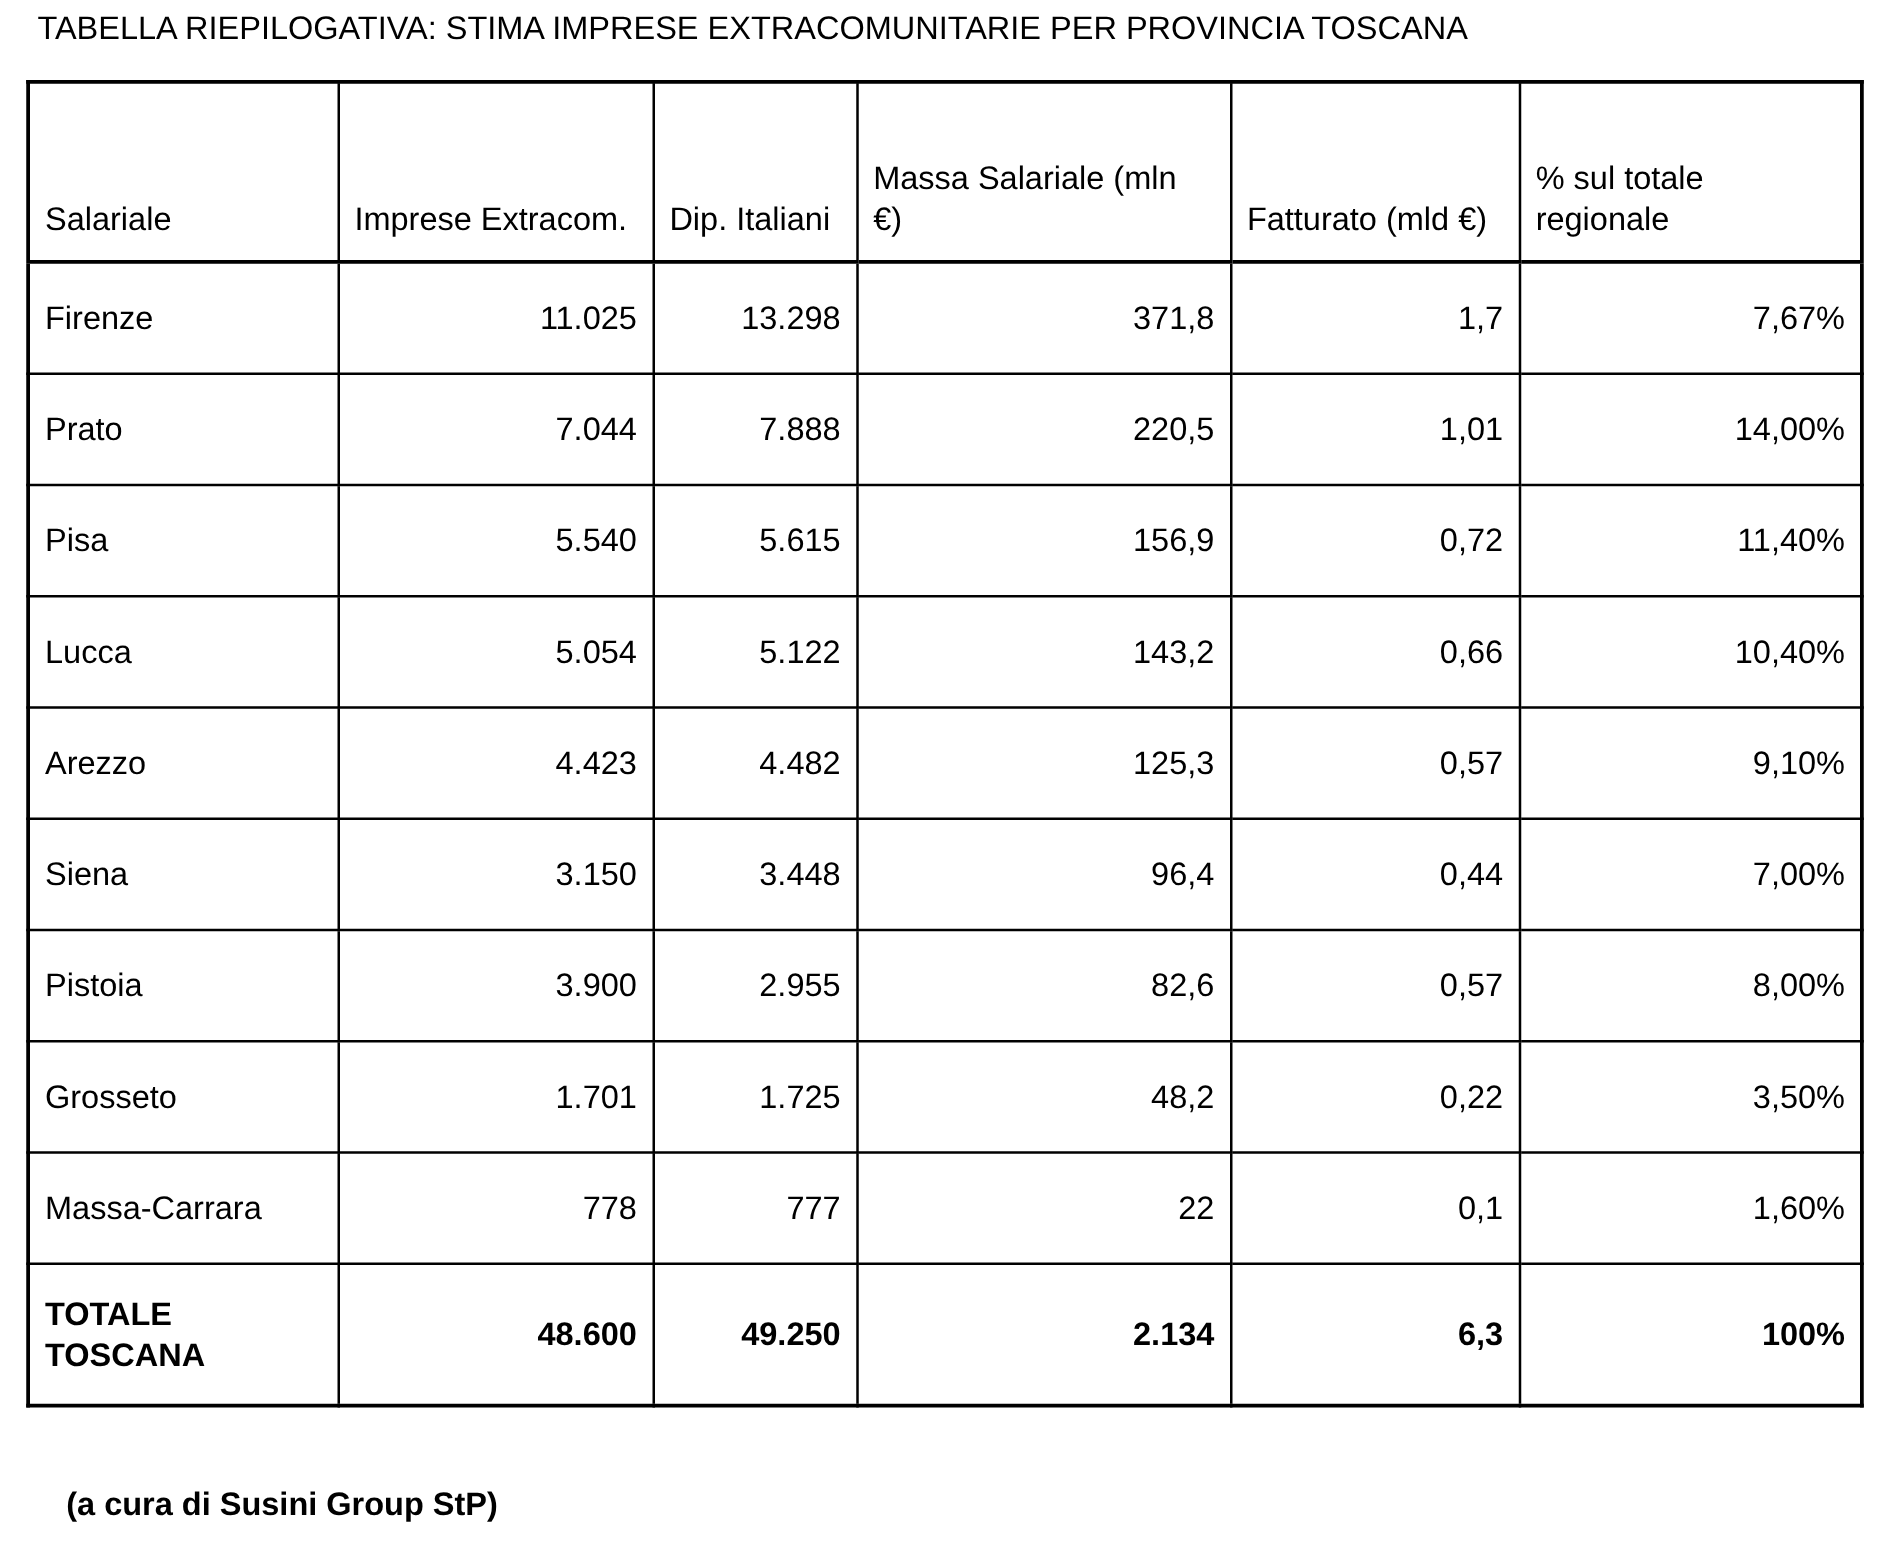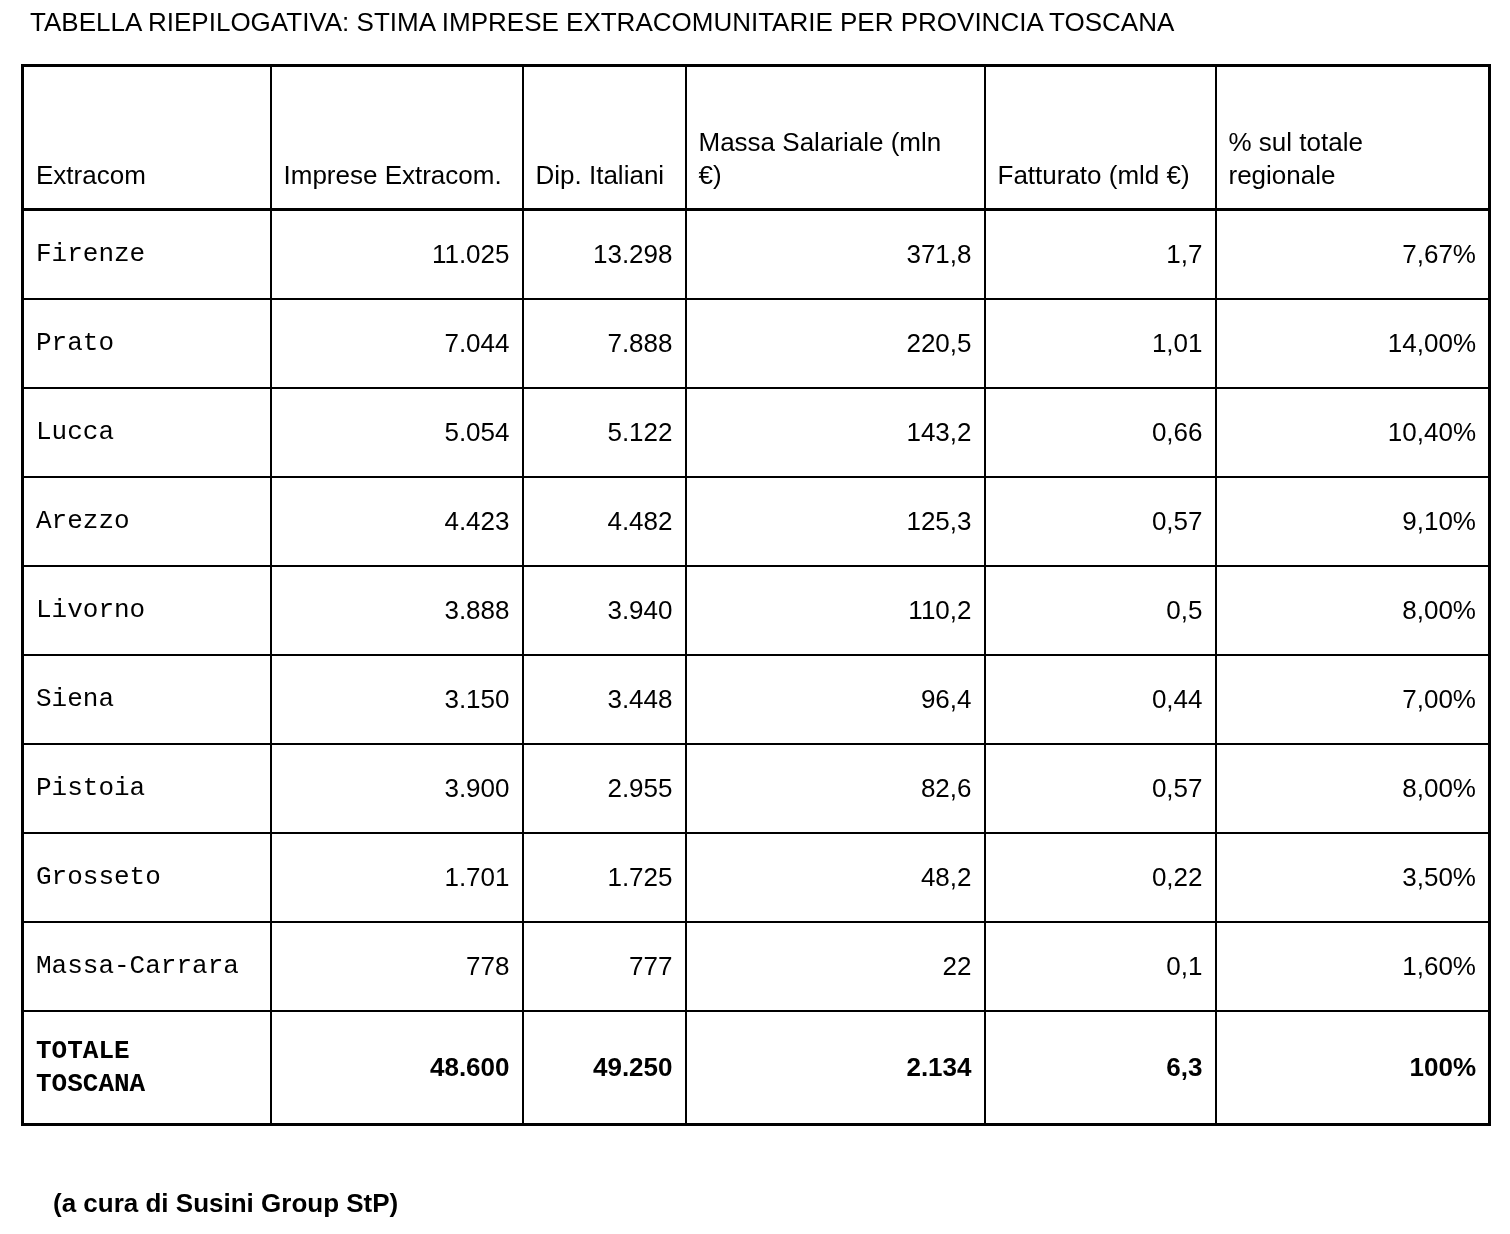--- a/index.html
+++ b/index.html
@@ -42,21 +42,21 @@
     line-height: 33px;
     white-space: pre-line;
     border-bottom: 3px solid #000000;
   }
   .doc-table tbody td {
     height: 87px;
     vertical-align: middle;
     padding: 0 12px;
     line-height: 31px;
   }
-  .doc-table td.cell-name { text-align: left; white-space: pre-line; font-family: Liberation Mono, monospace; }
+  .doc-table td.cell-name { text-align: left; white-space: pre-line; }
   .doc-table td.cell-num  { text-align: right; }
   .doc-table tr.total-row td {
     font-weight: bold;
     height: 111px;
     line-height: 33px;
   }
   .footer {
     position: absolute;
     left: 22px;
     top: 1188px;
@@ -77,21 +77,21 @@
     <colgroup>
       <col style="width:248px">
       <col style="width:252px">
       <col style="width:163px">
       <col style="width:299px">
       <col style="width:231px">
       <col style="width:274px">
     </colgroup>
     <thead>
       <tr>
-        <th>Extracom</th>
+        <th>Salariale</th>
         <th>Imprese Extracom.</th>
         <th>Dip. Italiani</th>
         <th>Massa Salariale (mln
 €)</th>
         <th>Fatturato (mld €)</th>
         <th>% sul totale
 regionale</th>
       </tr>
     </thead>
     <tbody>
@@ -105,42 +105,42 @@
       </tr>
       <tr>
         <td class="cell-name">Prato</td>
         <td class="cell-num">7.044</td>
         <td class="cell-num">7.888</td>
         <td class="cell-num">220,5</td>
         <td class="cell-num">1,01</td>
         <td class="cell-num">14,00%</td>
       </tr>
       <tr>
+        <td class="cell-name">Pisa</td>
+        <td class="cell-num">5.540</td>
+        <td class="cell-num">5.615</td>
+        <td class="cell-num">156,9</td>
+        <td class="cell-num">0,72</td>
+        <td class="cell-num">11,40%</td>
+      </tr>
+      <tr>
         <td class="cell-name">Lucca</td>
         <td class="cell-num">5.054</td>
         <td class="cell-num">5.122</td>
         <td class="cell-num">143,2</td>
         <td class="cell-num">0,66</td>
         <td class="cell-num">10,40%</td>
       </tr>
       <tr>
         <td class="cell-name">Arezzo</td>
         <td class="cell-num">4.423</td>
         <td class="cell-num">4.482</td>
         <td class="cell-num">125,3</td>
         <td class="cell-num">0,57</td>
         <td class="cell-num">9,10%</td>
-      </tr>
-      <tr>
-        <td class="cell-name">Livorno</td>
-        <td class="cell-num">3.888</td>
-        <td class="cell-num">3.940</td>
-        <td class="cell-num">110,2</td>
-        <td class="cell-num">0,5</td>
-        <td class="cell-num">8,00%</td>
       </tr>
       <tr>
         <td class="cell-name">Siena</td>
         <td class="cell-num">3.150</td>
         <td class="cell-num">3.448</td>
         <td class="cell-num">96,4</td>
         <td class="cell-num">0,44</td>
         <td class="cell-num">7,00%</td>
       </tr>
       <tr>

